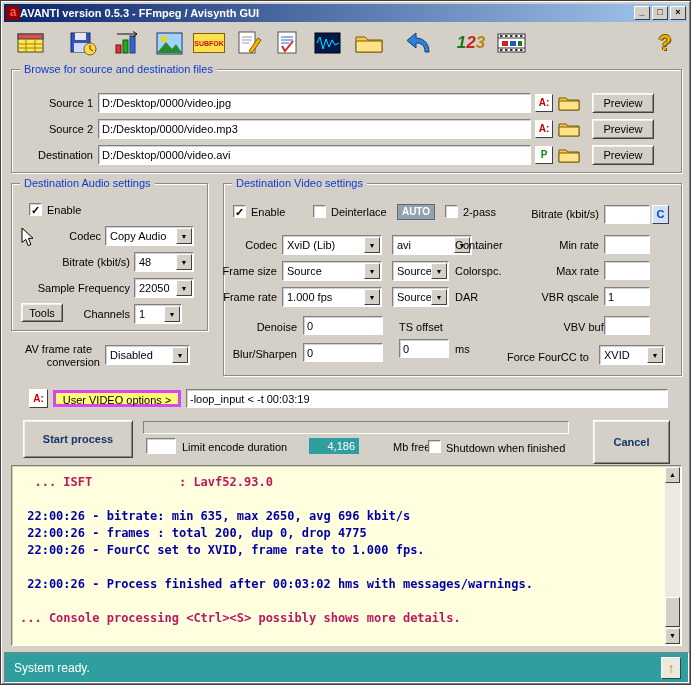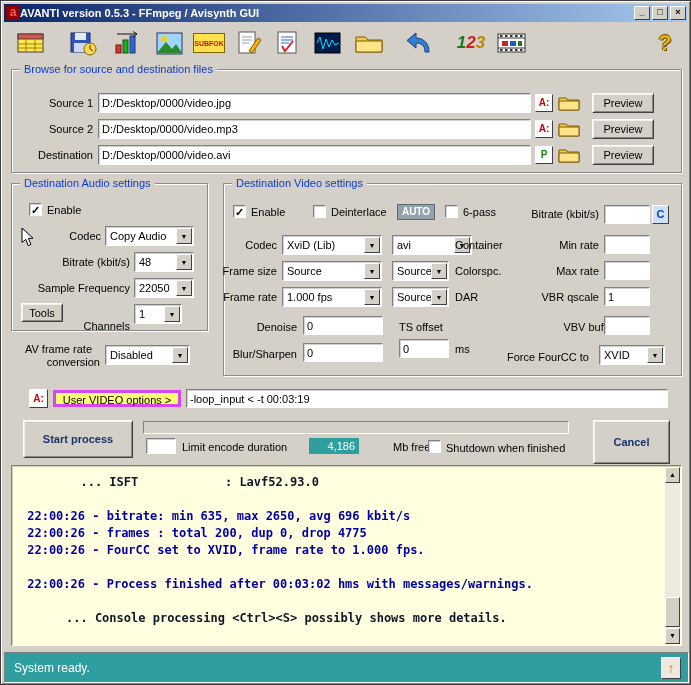--- a/index.html
+++ b/index.html
@@ -21,21 +21,21 @@
   .dd .v { position:absolute; left:4px; top:3px; font-size:11px; white-space:nowrap; }
   .dd .a { position:absolute; right:1px; top:1px; bottom:1px; width:16px; background:#d4d0c8;
            border:1px solid; border-color:#fff #404040 #404040 #fff; font-size:7px; line-height:15px; text-align:center; color:#000; }
   .cb { position:absolute; width:13px; height:13px; background:#fff; border:1px solid; border-color:#808080 #fff #fff #808080;
         box-shadow: inset 1px 1px 0 rgba(0,0,0,.18); font-size:11px; line-height:12px; text-align:center; font-weight:bold; cursor:pointer; }
   .tbtn { width:16px; height:14px; background:#d4d0c8; border:1px solid; border-color:#fff #404040 #404040 #fff;
           font-size:9px; line-height:11px; text-align:center; margin-right:2px; font-weight:bold; cursor:pointer; }
   .toolbtn { position:absolute; top:26px; width:36px; height:32px; display:flex; align-items:center; justify-content:center; cursor:pointer; }
   .cline { height:17px; white-space:pre; font-family:"DejaVu Sans Mono","Liberation Mono",monospace; font-size:12px; font-weight:bold; }
   .c-blue { color:#0000a8; }
-  .c-red  { color:#0f172a;margin-left:46px; }
+  .c-red  { color:#be185d; }
   .tagbtn { position:absolute; background:#fff; border:1px solid; border-color:#fff #404040 #404040 #fff; font-weight:bold;
             font-size:10px; text-align:center; line-height:16px; cursor:pointer; }
   .sb-btn { position:absolute; left:0; width:15px; height:16px; background:#d4d0c8; border:1px solid;
             border-color:#fff #404040 #404040 #fff; font-size:7px; text-align:center; line-height:14px; cursor:pointer; }
 </style>
 </head>
 <body>
 
 <div class="win">
 
@@ -213,21 +213,21 @@
 
   <div class="lbl r" style="left:18px;top:281px;width:111px;">Sample Frequency</div>
   <div class="dd" style="left:133px;top:277px;width:60px;">
     <span class="v">22050</span>
     <span class="a">▼</span>
   </div>
 
   <button class="btn" style="left:20px;top:302px;width:42px;height:19px;">
     <span>Tools</span>
   </button>
-  <div class="lbl r" style="left:64px;top:307px;width:65px;margin-top:12px;">Channels</div>
+  <div class="lbl r" style="left:64px;top:307px;width:65px;">Channels</div>
   <div class="dd" style="left:133px;top:303px;width:48px;">
     <span class="v">1</span>
     <span class="a">▼</span>
   </div>
 
   <div class="abs" style="left:20px;top:226px;z-index:50;">
     <svg width="13" height="20" viewBox="0 0 13 20">
         <path d="M1 1 L1 15.5 L4.8 12.4 L7.2 18.6 L9.9 17.4 L7.4 11.4 L12 11.2 Z" fill="#ffffff" stroke="#000000"></path>
       </svg>
   </div>
@@ -244,21 +244,21 @@
   </div>
 
   <div class="cb" style="left:232px;top:204px;">✓</div>
   <div class="lbl" style="left:250px;top:205px;">Enable</div>
   <div class="cb" style="left:312px;top:204px;"></div>
   <div class="lbl" style="left:330px;top:205px;">Deinterlace</div>
   <div class="abs" style="left:396px;top:203px;width:38px;height:16px;background:#93a3ae;border:1px solid #5d6a73;color:#ffffff;font-size:10px;font-weight:bold;text-align:center;line-height:14px;cursor:pointer;">
     <span>AUTO</span>
   </div>
   <div class="cb" style="left:444px;top:204px;"></div>
-  <div class="lbl" style="left:462px;top:205px;">6-pass</div>
+  <div class="lbl" style="left:462px;top:205px;">2-pass</div>
   <div class="lbl r" style="left:508px;top:207px;width:90px;">Bitrate (kbit/s)</div>
   <input class="input" style="left: 603px; top: 204px; width: 46px; height: 19px;" value="">
   <div class="abs" style="left:651px;top:204px;width:17px;height:19px;background:#cfe0f8;border:1px solid;border-color:#fff #404040 #404040 #fff;color:#1144bb;font-size:11px;font-weight:bold;text-align:center;line-height:17px;cursor:pointer;">
     <span>C</span>
   </div>
 
   <div class="lbl r" style="left:224px;top:238px;width:52px;">Codec</div>
   <div class="dd" style="left:281px;top:234px;width:100px;">
     <span class="v">XviD (Lib)</span>
     <span class="a">▼</span>

